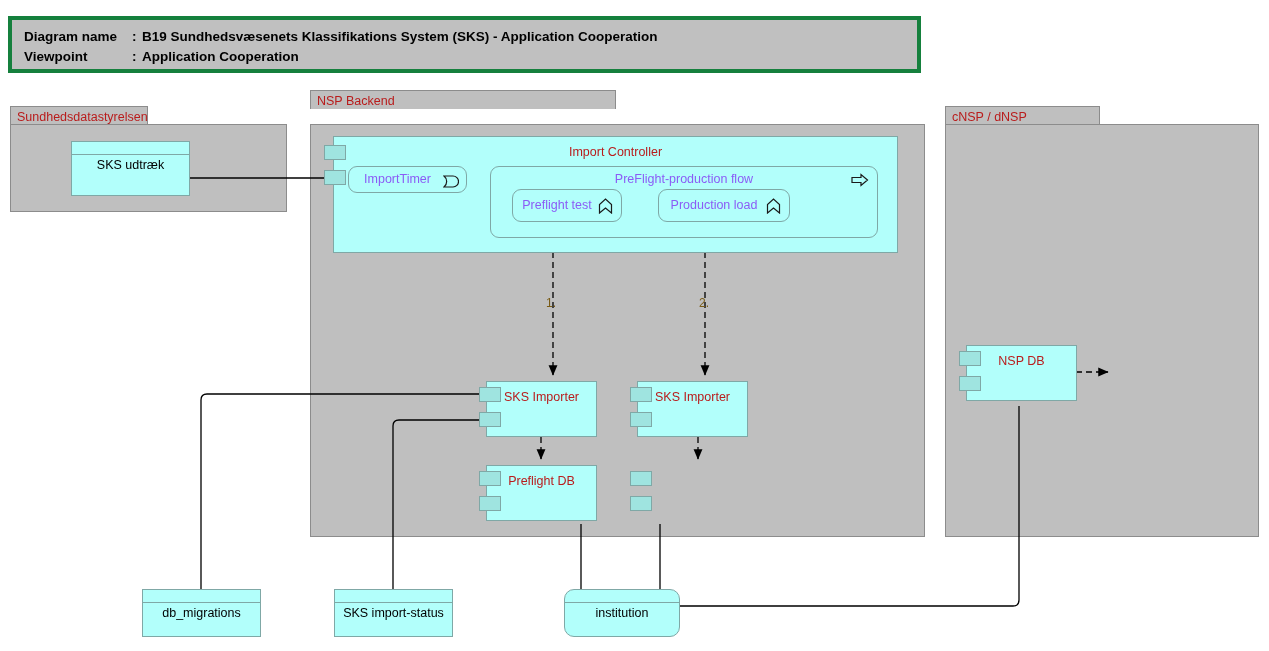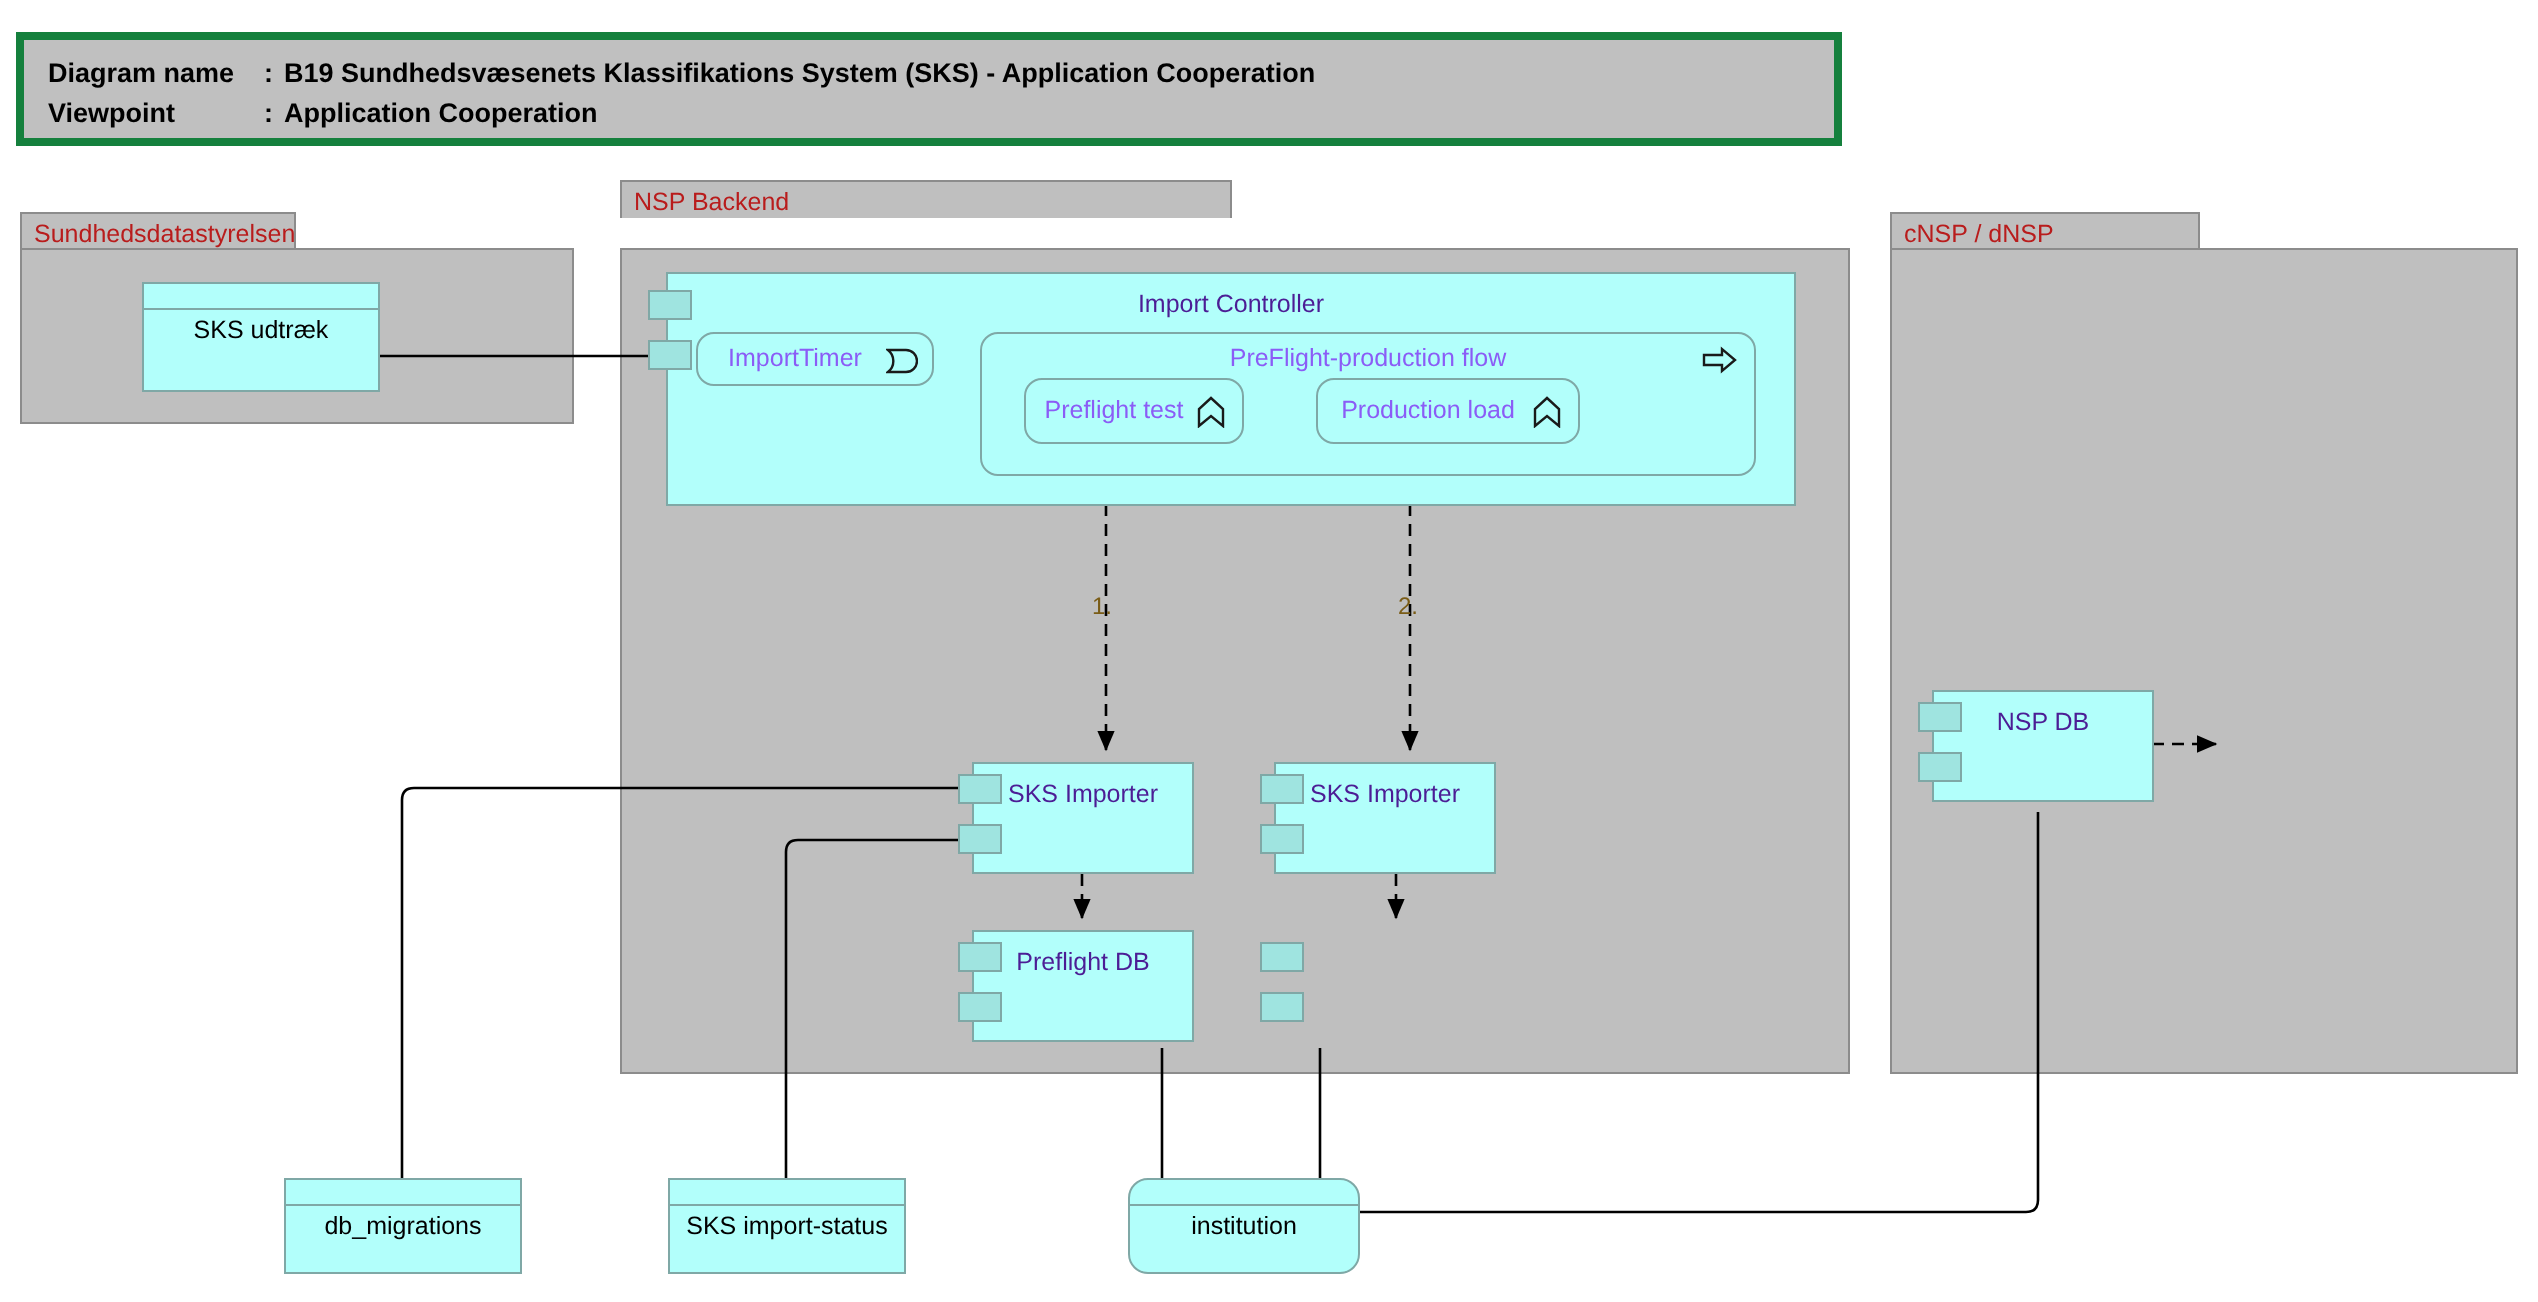--- a/index.html
+++ b/index.html
@@ -59,21 +59,21 @@
   
   .component {
     background: #b2fffb;
     border: 1px solid #7fa8a6;
   }
   .comp-label {
     position: absolute;
     left: 0; right: 0;
     text-align: center;
     font-size: 12.5px;
-    color: #4c1d95;
+    color: #b91c1c;
     line-height: 15px;
     white-space: pre-line;
   }
   .port {
     position: absolute;
     width: 22px; height: 15px;
     background: #9fe4e0;
     border: 1px solid #7fa8a6;
   }
 

